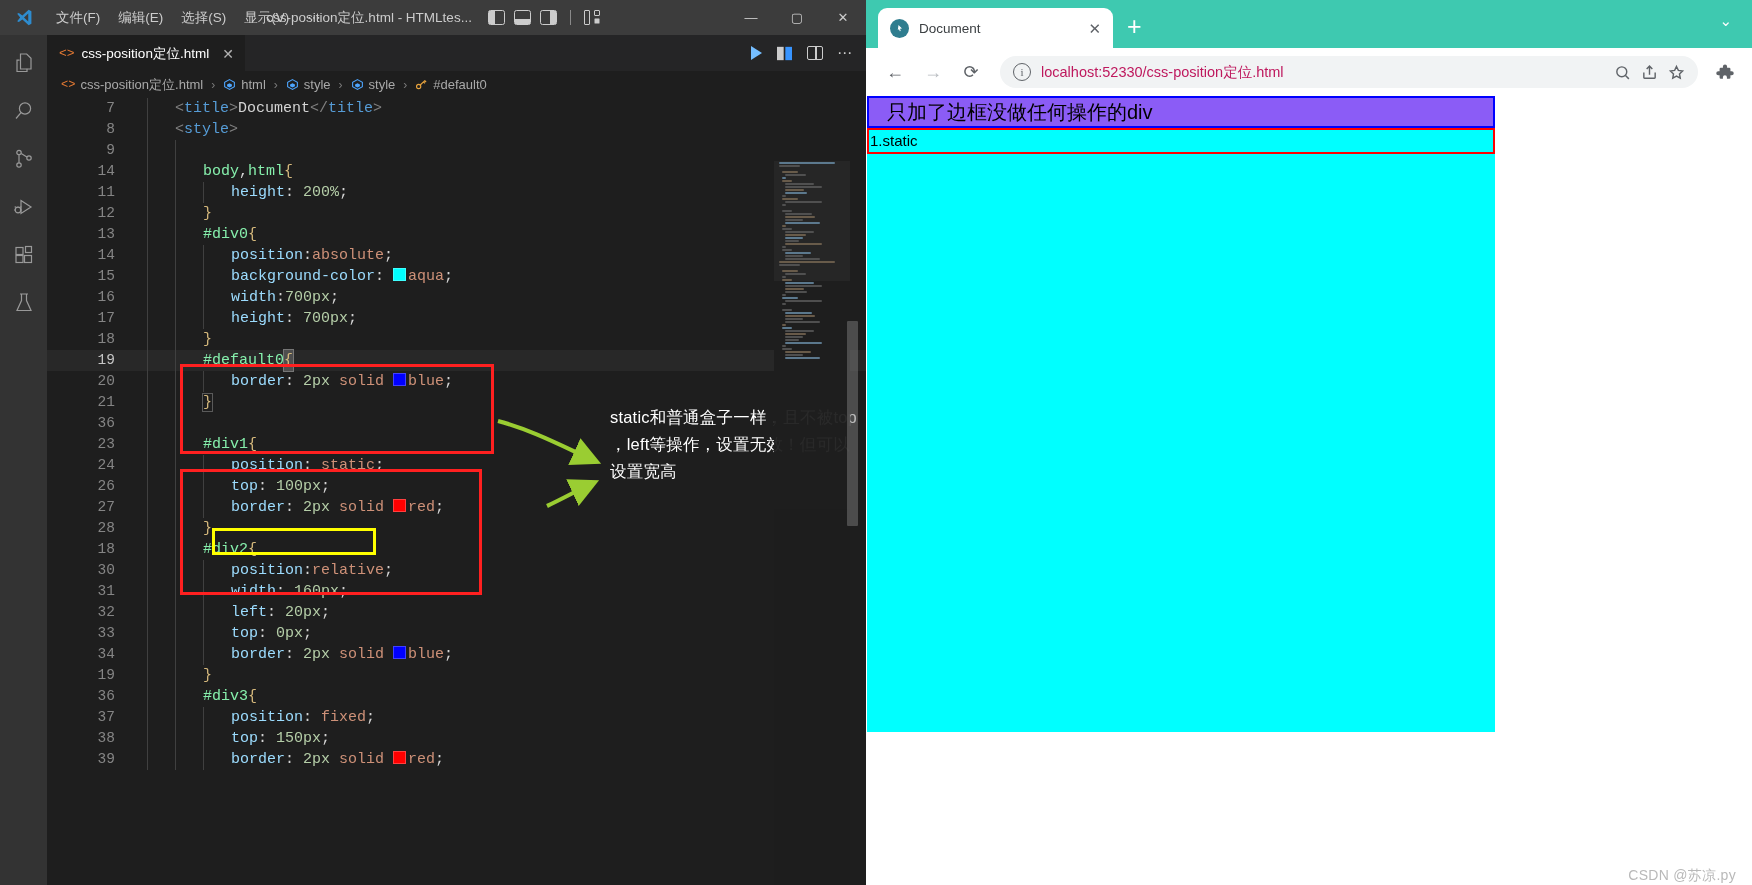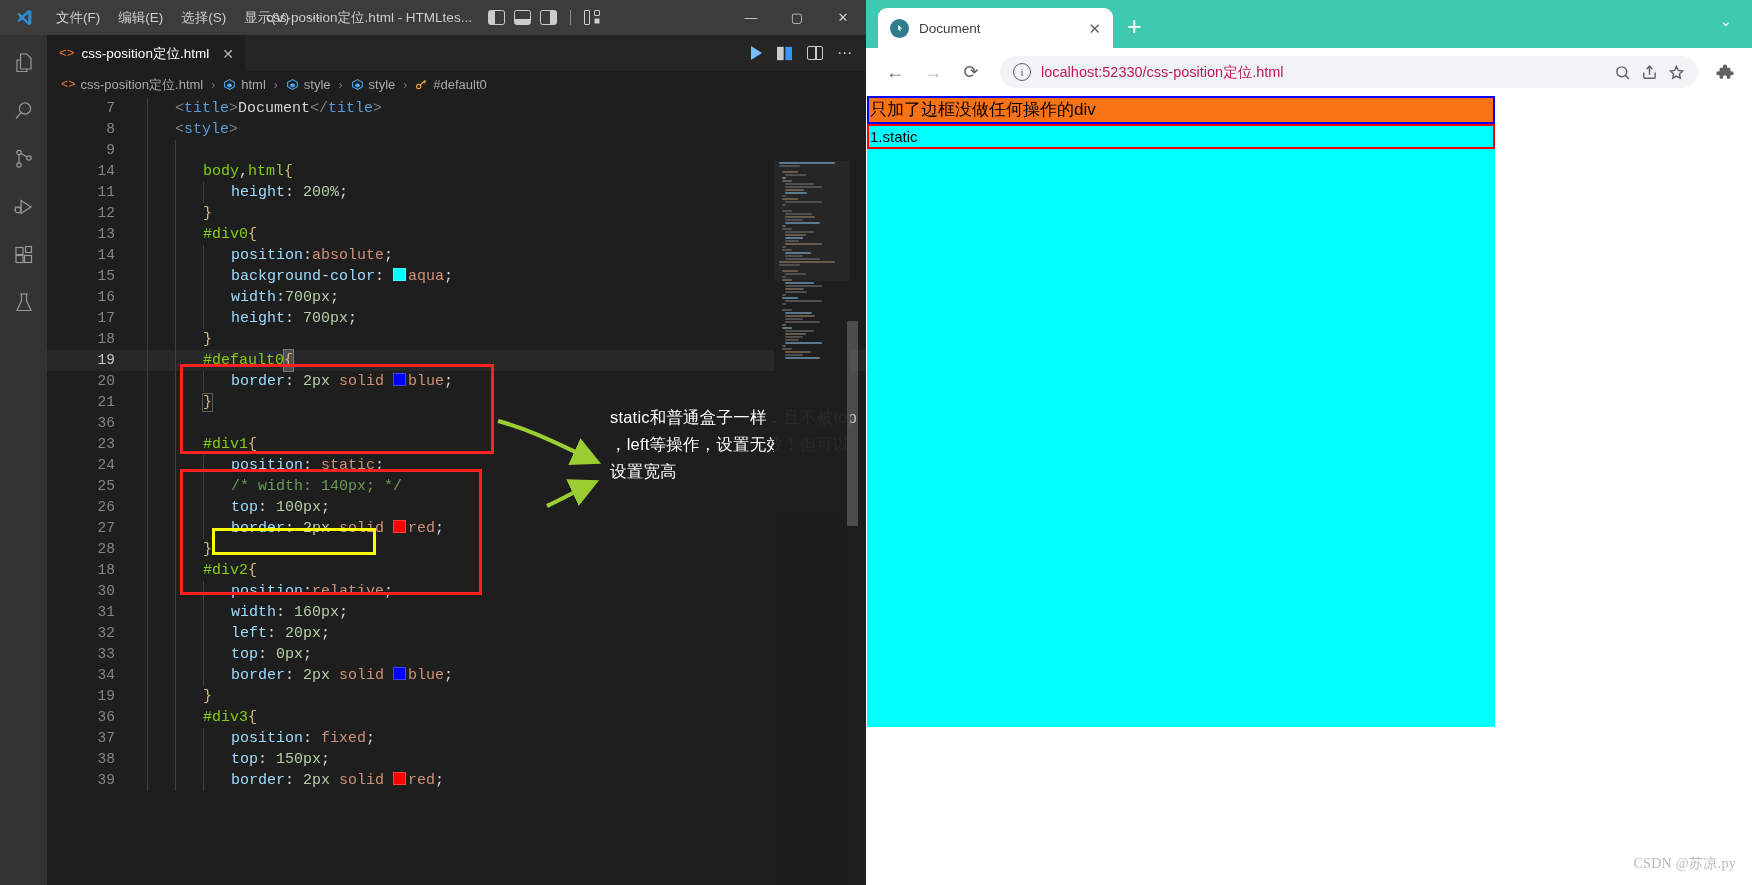--- a/index.html
+++ b/index.html
@@ -57,21 +57,21 @@
 
   .code-wrap{position:absolute;top:63px;left:0;right:0;bottom:0;overflow:hidden;background:#1e1e1e;}
   .code-lines{font-family:"Liberation Mono","DejaVu Sans Mono",monospace;font-size:15px;line-height:21px;position:relative;}
   .cl{display:flex;height:21px;align-items:center;white-space:pre;}
   .cl.cur{background:#282828;}
   .ln{width:90px;min-width:90px;text-align:right;padding-right:22px;box-sizing:border-box;color:#858585;font-size:14.5px;user-select:none;}
   .cl.cur .ln{color:#c6c6c6;}
   .code{padding-left:10px;color:#d4d4d4;}
   .t-tag{color:#569cd6;}
   .t-punc{color:#808080;}
-  .t-sel{color:#84cc16;}
+  .t-sel{color:#86efac;}
   .t-prop{color:#9cdcfe;}
   .t-val{color:#ce9178;}
   .t-num{color:#b5cea8;}
   .t-brace{color:#d7ba7d;}
   .t-cmt{color:#6a9955;}
   .t-white{color:#d4d4d4;}
   .swatch{display:inline-block;width:11px;height:11px;vertical-align:-1px;margin-right:2px;border:1px solid rgba(255,255,255,.25);}
   .indent{border-left:1px solid #404040;}
   .cursor-blk{display:inline-block;width:9px;background:rgba(255,255,255,.18);outline:1px solid #767676;}
 
@@ -104,25 +104,25 @@
   .nav-btn{width:34px;height:34px;border-radius:50%;display:flex;align-items:center;justify-content:center;color:#5f6368;font-size:18px;}
   .nav-btn.dim{color:#b8bcc0;}
   .omnibox{flex:1;height:32px;background:#f1f3f4;border-radius:16px;display:flex;align-items:center;padding:0 13px;gap:10px;margin:0 8px;min-width:0;}
   .om-info{width:16px;height:16px;border:1.4px solid #5f6368;border-radius:50%;display:flex;align-items:center;justify-content:center;font-size:11px;color:#5f6368;font-family:"Liberation Serif",serif;flex:0 0 16px;}
   .om-url{flex:1;font-size:14.5px;color:#be185d;white-space:nowrap;overflow:hidden;}
   .om-ico{color:#5f6368;font-size:15px;display:flex;align-items:center;}
   .tb-ico{width:30px;height:30px;display:flex;align-items:center;justify-content:center;color:#5f6368;font-size:16px;}
 
   .br-viewport{position:absolute;top:96px;left:0;right:0;bottom:0;background:#ffffff;overflow:hidden;}
   .rendered{position:absolute;left:1px;top:0;width:628px;}
-  .r-default0{box-sizing:border-box;border:2px solid #0000ff;background:#f97316;font-size:17px;color:#000000;line-height:1.42;padding:0 1px;font-family:"Liberation Sans","DejaVu Sans",sans-serif;}
+  .r-default0{box-sizing:border-box;border:2px solid #0000ff;background:#8b5cf6;font-size:20px;color:#000000;line-height:1.42;padding:0 18px;font-family:"Liberation Sans","DejaVu Sans",sans-serif;}
   .r-div1{box-sizing:border-box;border:2px solid #ff0000;background:#00ffff;font-size:15px;color:#000000;line-height:1.42;padding:0 1px;font-family:"Liberation Sans","DejaVu Sans",sans-serif;}
   .r-div0{background:#00ffff;}
 
-  .watermark{position:absolute;right:16px;bottom:12px;color:#b9b9b9;font-size:14px;letter-spacing:.3px;font-family:Liberation Serif, serif;}
+  .watermark{position:absolute;right:16px;bottom:0;color:#b9b9b9;font-size:14px;letter-spacing:.3px;}
 </style>
 </head>
 <body>
 
 <div class="app">
 
   <div class="vscode">
 
     <div class="vs-titlebar">
       <div class="vs-logo">
@@ -287,21 +287,20 @@
               <div class="cl"><div class="ln">15</div><div class="code"><span class="indent" style="display:inline-block;width:27px;">&nbsp;</span><span class="indent" style="display:inline-block;width:27px;">&nbsp;</span><span class="indent" style="display:inline-block;width:27px;">&nbsp;</span><span class="t-prop">background-color</span><span class="t-white">: </span><span class="swatch" style="background:#00ffff"></span><span class="t-val">aqua</span><span class="t-white">;</span></div></div>
               <div class="cl"><div class="ln">16</div><div class="code"><span class="indent" style="display:inline-block;width:27px;">&nbsp;</span><span class="indent" style="display:inline-block;width:27px;">&nbsp;</span><span class="indent" style="display:inline-block;width:27px;">&nbsp;</span><span class="t-prop">width</span><span class="t-white">:</span><span class="t-num">700px</span><span class="t-white">;</span></div></div>
               <div class="cl"><div class="ln">17</div><div class="code"><span class="indent" style="display:inline-block;width:27px;">&nbsp;</span><span class="indent" style="display:inline-block;width:27px;">&nbsp;</span><span class="indent" style="display:inline-block;width:27px;">&nbsp;</span><span class="t-prop">height</span><span class="t-white">: </span><span class="t-num">700px</span><span class="t-white">;</span></div></div>
               <div class="cl"><div class="ln">18</div><div class="code"><span class="indent" style="display:inline-block;width:27px;">&nbsp;</span><span class="indent" style="display:inline-block;width:27px;">&nbsp;</span><span class="t-brace">}</span></div></div>
               <div class="cl cur"><div class="ln">19</div><div class="code"><span class="indent" style="display:inline-block;width:27px;">&nbsp;</span><span class="indent" style="display:inline-block;width:27px;">&nbsp;</span><span class="t-sel">#default0</span><span class="cursor-blk t-brace">{</span></div></div>
               <div class="cl"><div class="ln">20</div><div class="code"><span class="indent" style="display:inline-block;width:27px;">&nbsp;</span><span class="indent" style="display:inline-block;width:27px;">&nbsp;</span><span class="indent" style="display:inline-block;width:27px;">&nbsp;</span><span class="t-prop">border</span><span class="t-white">: </span><span class="t-num">2px</span><span class="t-white"> </span><span class="t-val">solid</span><span class="t-white"> </span><span class="swatch" style="background:#0000ff"></span><span class="t-val">blue</span><span class="t-white">;</span></div></div>
               <div class="cl"><div class="ln">21</div><div class="code"><span class="indent" style="display:inline-block;width:27px;">&nbsp;</span><span class="indent" style="display:inline-block;width:27px;">&nbsp;</span><span class="t-brace" style="outline:1px solid #5a5a5a">}</span></div></div>
               <div class="cl"><div class="ln">36</div><div class="code"><span class="indent" style="display:inline-block;width:27px;">&nbsp;</span><span class="indent" style="display:inline-block;width:27px;">&nbsp;</span></div></div>
               <div class="cl"><div class="ln">23</div><div class="code"><span class="indent" style="display:inline-block;width:27px;">&nbsp;</span><span class="indent" style="display:inline-block;width:27px;">&nbsp;</span><span class="t-sel">#div1</span><span class="t-brace">{</span></div></div>
               <div class="cl"><div class="ln">24</div><div class="code"><span class="indent" style="display:inline-block;width:27px;">&nbsp;</span><span class="indent" style="display:inline-block;width:27px;">&nbsp;</span><span class="indent" style="display:inline-block;width:27px;">&nbsp;</span><span class="t-prop">position</span><span class="t-white">: </span><span class="t-val">static</span><span class="t-white">;</span></div></div>
-              <div class="cl"><div class="ln">25</div><div class="code"><span class="indent" style="display:inline-block;width:27px;">&nbsp;</span><span class="indent" style="display:inline-block;width:27px;">&nbsp;</span><span class="indent" style="display:inline-block;width:27px;">&nbsp;</span><span class="t-cmt">/* width: 140px; */</span></div></div>
               <div class="cl"><div class="ln">26</div><div class="code"><span class="indent" style="display:inline-block;width:27px;">&nbsp;</span><span class="indent" style="display:inline-block;width:27px;">&nbsp;</span><span class="indent" style="display:inline-block;width:27px;">&nbsp;</span><span class="t-prop">top</span><span class="t-white">: </span><span class="t-num">100px</span><span class="t-white">;</span></div></div>
               <div class="cl"><div class="ln">27</div><div class="code"><span class="indent" style="display:inline-block;width:27px;">&nbsp;</span><span class="indent" style="display:inline-block;width:27px;">&nbsp;</span><span class="indent" style="display:inline-block;width:27px;">&nbsp;</span><span class="t-prop">border</span><span class="t-white">: </span><span class="t-num">2px</span><span class="t-white"> </span><span class="t-val">solid</span><span class="t-white"> </span><span class="swatch" style="background:#ff0000"></span><span class="t-val">red</span><span class="t-white">;</span></div></div>
               <div class="cl"><div class="ln">28</div><div class="code"><span class="indent" style="display:inline-block;width:27px;">&nbsp;</span><span class="indent" style="display:inline-block;width:27px;">&nbsp;</span><span class="t-brace">}</span></div></div>
               <div class="cl"><div class="ln">18</div><div class="code"><span class="indent" style="display:inline-block;width:27px;">&nbsp;</span><span class="indent" style="display:inline-block;width:27px;">&nbsp;</span><span class="t-sel">#div2</span><span class="t-brace">{</span></div></div>
               <div class="cl"><div class="ln">30</div><div class="code"><span class="indent" style="display:inline-block;width:27px;">&nbsp;</span><span class="indent" style="display:inline-block;width:27px;">&nbsp;</span><span class="indent" style="display:inline-block;width:27px;">&nbsp;</span><span class="t-prop">position</span><span class="t-white">:</span><span class="t-val">relative</span><span class="t-white">;</span></div></div>
               <div class="cl"><div class="ln">31</div><div class="code"><span class="indent" style="display:inline-block;width:27px;">&nbsp;</span><span class="indent" style="display:inline-block;width:27px;">&nbsp;</span><span class="indent" style="display:inline-block;width:27px;">&nbsp;</span><span class="t-prop">width</span><span class="t-white">: </span><span class="t-num">160px</span><span class="t-white">;</span></div></div>
               <div class="cl"><div class="ln">32</div><div class="code"><span class="indent" style="display:inline-block;width:27px;">&nbsp;</span><span class="indent" style="display:inline-block;width:27px;">&nbsp;</span><span class="indent" style="display:inline-block;width:27px;">&nbsp;</span><span class="t-prop">left</span><span class="t-white">: </span><span class="t-num">20px</span><span class="t-white">;</span></div></div>
               <div class="cl"><div class="ln">33</div><div class="code"><span class="indent" style="display:inline-block;width:27px;">&nbsp;</span><span class="indent" style="display:inline-block;width:27px;">&nbsp;</span><span class="indent" style="display:inline-block;width:27px;">&nbsp;</span><span class="t-prop">top</span><span class="t-white">: </span><span class="t-num">0px</span><span class="t-white">;</span></div></div>
               <div class="cl"><div class="ln">34</div><div class="code"><span class="indent" style="display:inline-block;width:27px;">&nbsp;</span><span class="indent" style="display:inline-block;width:27px;">&nbsp;</span><span class="indent" style="display:inline-block;width:27px;">&nbsp;</span><span class="t-prop">border</span><span class="t-white">: </span><span class="t-num">2px</span><span class="t-white"> </span><span class="t-val">solid</span><span class="t-white"> </span><span class="swatch" style="background:#0000ff"></span><span class="t-val">blue</span><span class="t-white">;</span></div></div>
               <div class="cl"><div class="ln">19</div><div class="code"><span class="indent" style="display:inline-block;width:27px;">&nbsp;</span><span class="indent" style="display:inline-block;width:27px;">&nbsp;</span><span class="t-brace">}</span></div></div>

